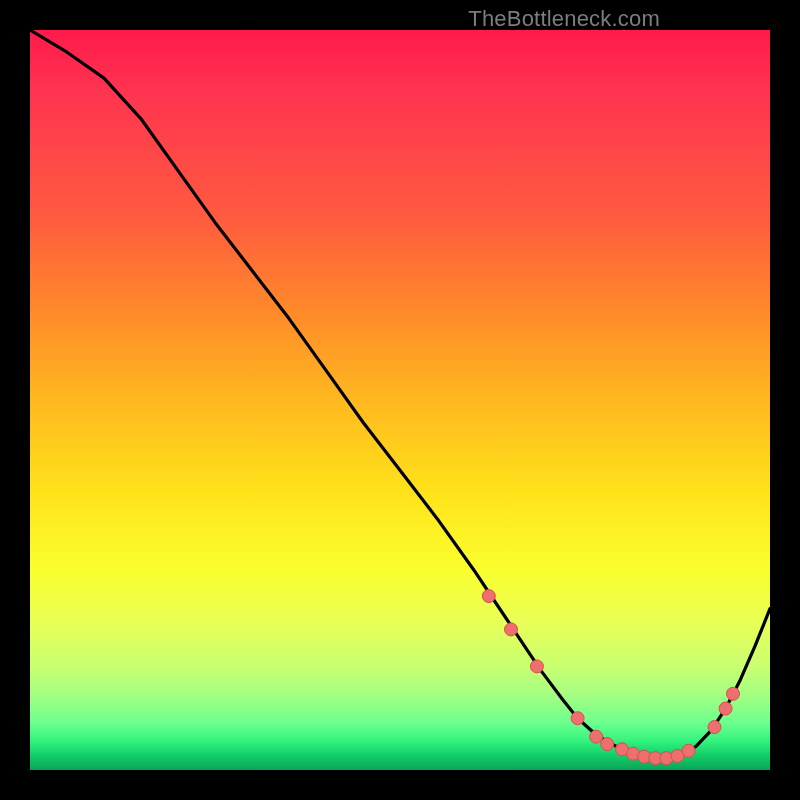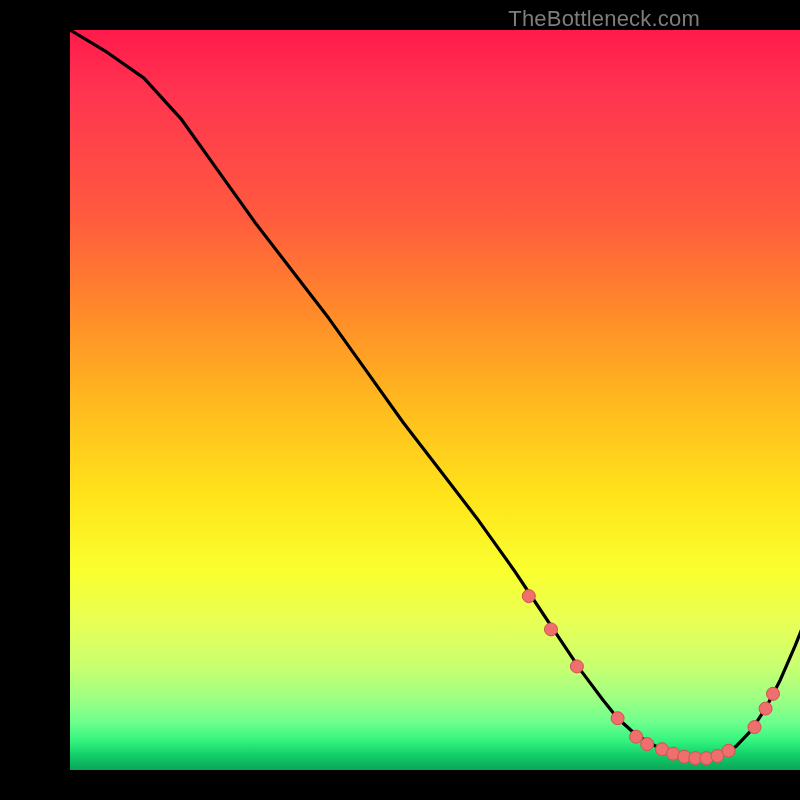--- a/index.html
+++ b/index.html
@@ -9,21 +9,20 @@
     height: 800px;
     background: #000;
     overflow: hidden;
     font-family: Arial, Helvetica, sans-serif;
   }
   .frame {
     position: relative;
     width: 672px;
     height: 800px;
     background: #000;
-    margin-left: 40px;
   }
   .plot {
     position: absolute;
     left: 30px;
     top: 30px;
     width: 740px;
     height: 740px;
     overflow: hidden;
     
     background: linear-gradient(

